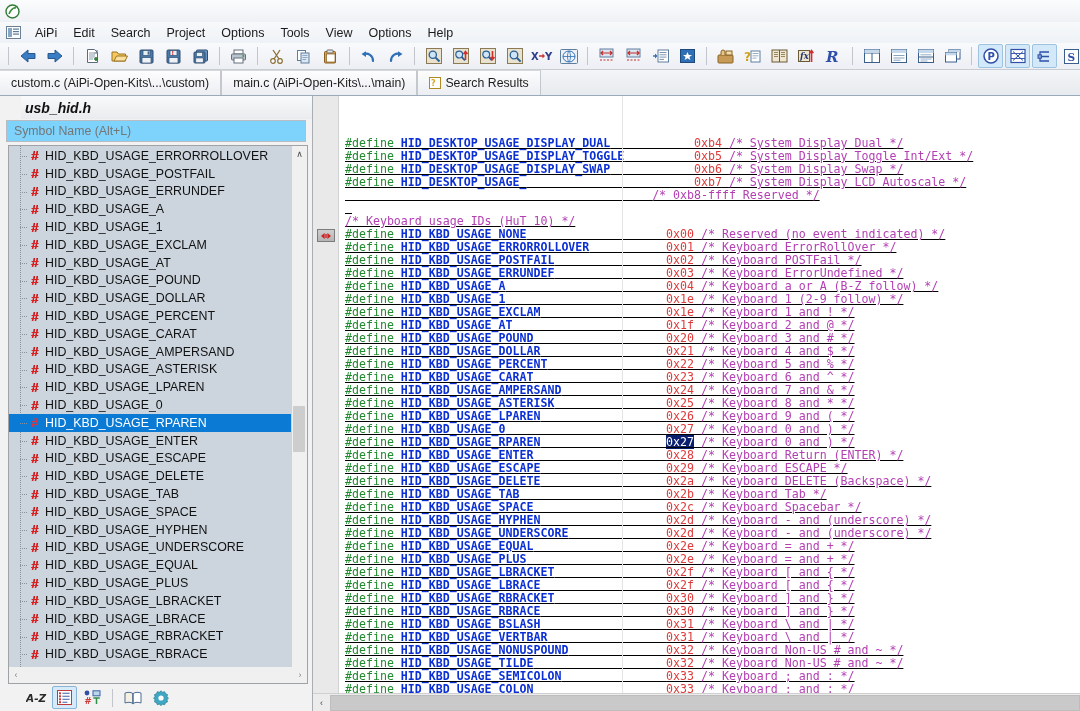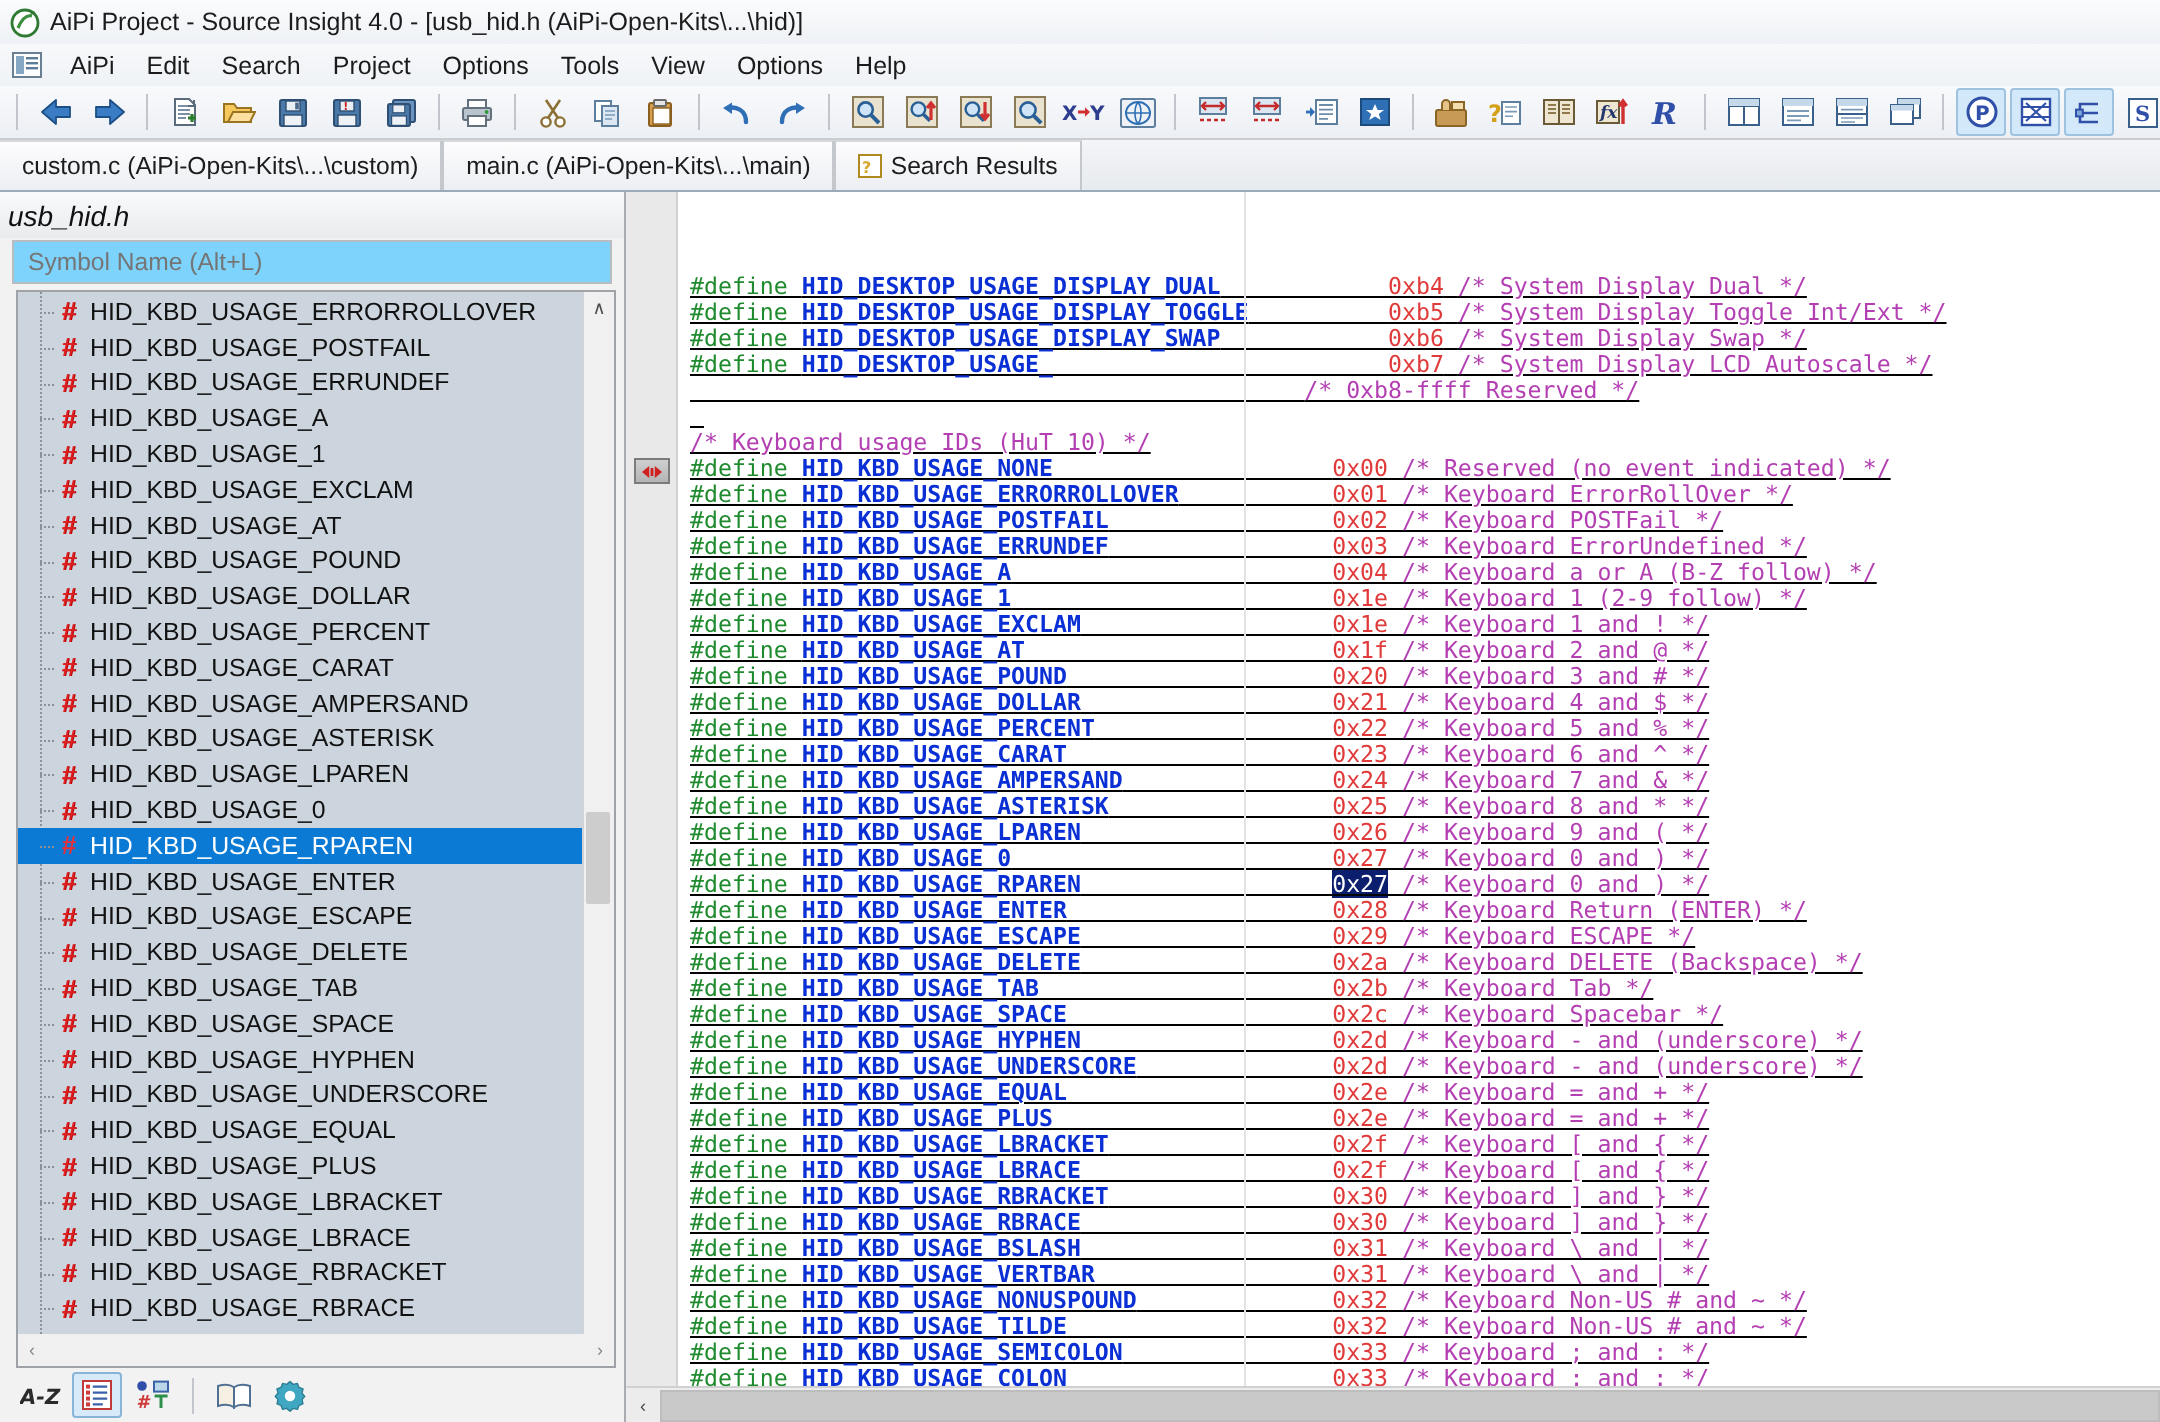--- a/index.html
+++ b/index.html
@@ -46,22 +46,22 @@
   .tab:first-child{border-left:none;}
   .tab .tabico{width:12px;height:12px;flex:none;}
 
   
   .split{display:flex;height:615px;}
 
   
   .leftpane{width:312px;flex:none;display:flex;flex-direction:column;
             background:#f2f2f2;border-right:1px solid #a9acb1;}
   .panel-title{height:23px;display:flex;align-items:center;padding-left:4px;
-               font-size:14px;font-weight:normal;font-style:italic;color:#111;
-               background:linear-gradient(#f9fafb,#e9ebee);}
+               font-size:14px;font-weight:bold;font-style:italic;color:#111;
+               background:linear-gradient(#f9fafb,#e9ebee);margin-left:21px;}
   .symsearch{margin:1px 6px 3px 6px;height:20px;background:#7dd3fc;
              border:1px solid #b8bcc1;display:flex;align-items:center;
              padding:0 5px;}
   .symsearch input{border:none;outline:none;width:100%;font-size:12.3px;
                    color:#6b6f74;font-family:"Liberation Sans",sans-serif;background:transparent;}
   .listwrap{flex:1;position:relative;margin:0 4px 0 8px;display:flex;
             border:1px solid #9fa3a8;border-bottom:none;background:#ccd5de;overflow:hidden;}
   .symlist{flex:1;position:relative;overflow:hidden;padding-top:1px;}
   .guide{position:absolute;left:11px;top:0;bottom:0;width:1px;
          background:repeating-linear-gradient(#8c9199 0 1px,transparent 1px 2px);}
@@ -80,21 +80,21 @@
            display:flex;flex-direction:column;align-items:center;}
   .vsArrow{width:15px;height:15px;display:flex;align-items:center;justify-content:center;
            font-size:9px;color:#4c4c4c;}
   .vsTrack{flex:1;width:15px;position:relative;}
   .vsThumb{position:absolute;left:1px;width:12px;background:#cdcdcd;border-radius:1px;}
 
   .hscroll{height:16px;margin:0 4px 0 8px;display:flex;align-items:center;
            background:#f0f0f0;border:1px solid #9fa3a8;border-top:none;}
   .hsArrow{width:14px;text-align:center;font-size:9px;color:#808489;}
   .hsTrack{flex:1;}
-  .lp-bottom{height:27px;display:flex;align-items:center;gap:3px;padding-left:8px;
+  .lp-bottom{height:27px;display:flex;align-items:center;gap:3px;padding-left:24px;
              background:#f2f2f2;font-style:italic;}
   .lpb{width:23px;height:21px;display:flex;align-items:center;justify-content:center;
        border:1px solid transparent;border-radius:2px;flex:none;}
   .lpb.on{background:#d6eaf9;border-color:#88b4d8;}
 
   
   .rightpane{flex:1;display:flex;flex-direction:column;background:#fff;min-width:0;}
   .editrow{flex:1;display:flex;min-height:0;overflow:hidden;}
   .gutter{width:25px;flex:none;background:#e9e9e9;border-right:1px solid #d2d2d2;
           position:relative;}
@@ -124,21 +124,20 @@
 <div id="app">
 
   <div class="titlebar">
     <span class="app-icon">
       <svg width="15" height="15" viewBox="0 0 15 15">
         <circle cx="7.5" cy="7.5" r="6.5" fill="#ffffff" stroke="#2f7a33" stroke-width="1.4"></circle>
         <path d="M4 10 Q7 3 11 4" stroke="#3b8f3f" stroke-width="1.6" fill="none"></path>
         <path d="M9.5 3.5 l2.5 -2 l0.8 1.3 z" fill="#2f7a33"></path>
       </svg>
     </span>
-    <span class="title-text">AiPi Project - Source Insight 4.0 - [usb_hid.h (AiPi-Open-Kits\...\hid)]</span>
   </div>
 
   <div class="menubar">
     <span class="doc-icon">
       <svg width="15" height="13" viewBox="0 0 15 13">
         <rect x="0.5" y="0.5" width="14" height="12" fill="#fefefe" stroke="#6b7f92"></rect>
         <rect x="2" y="2" width="4" height="9" fill="#87a8c4"></rect>
         <rect x="7" y="2.5" width="6" height="1.2" fill="#5b7b96"></rect>
         <rect x="7" y="5" width="6" height="1.2" fill="#5b7b96"></rect>
         <rect x="7" y="7.5" width="6" height="1.2" fill="#5b7b96"></rect>

